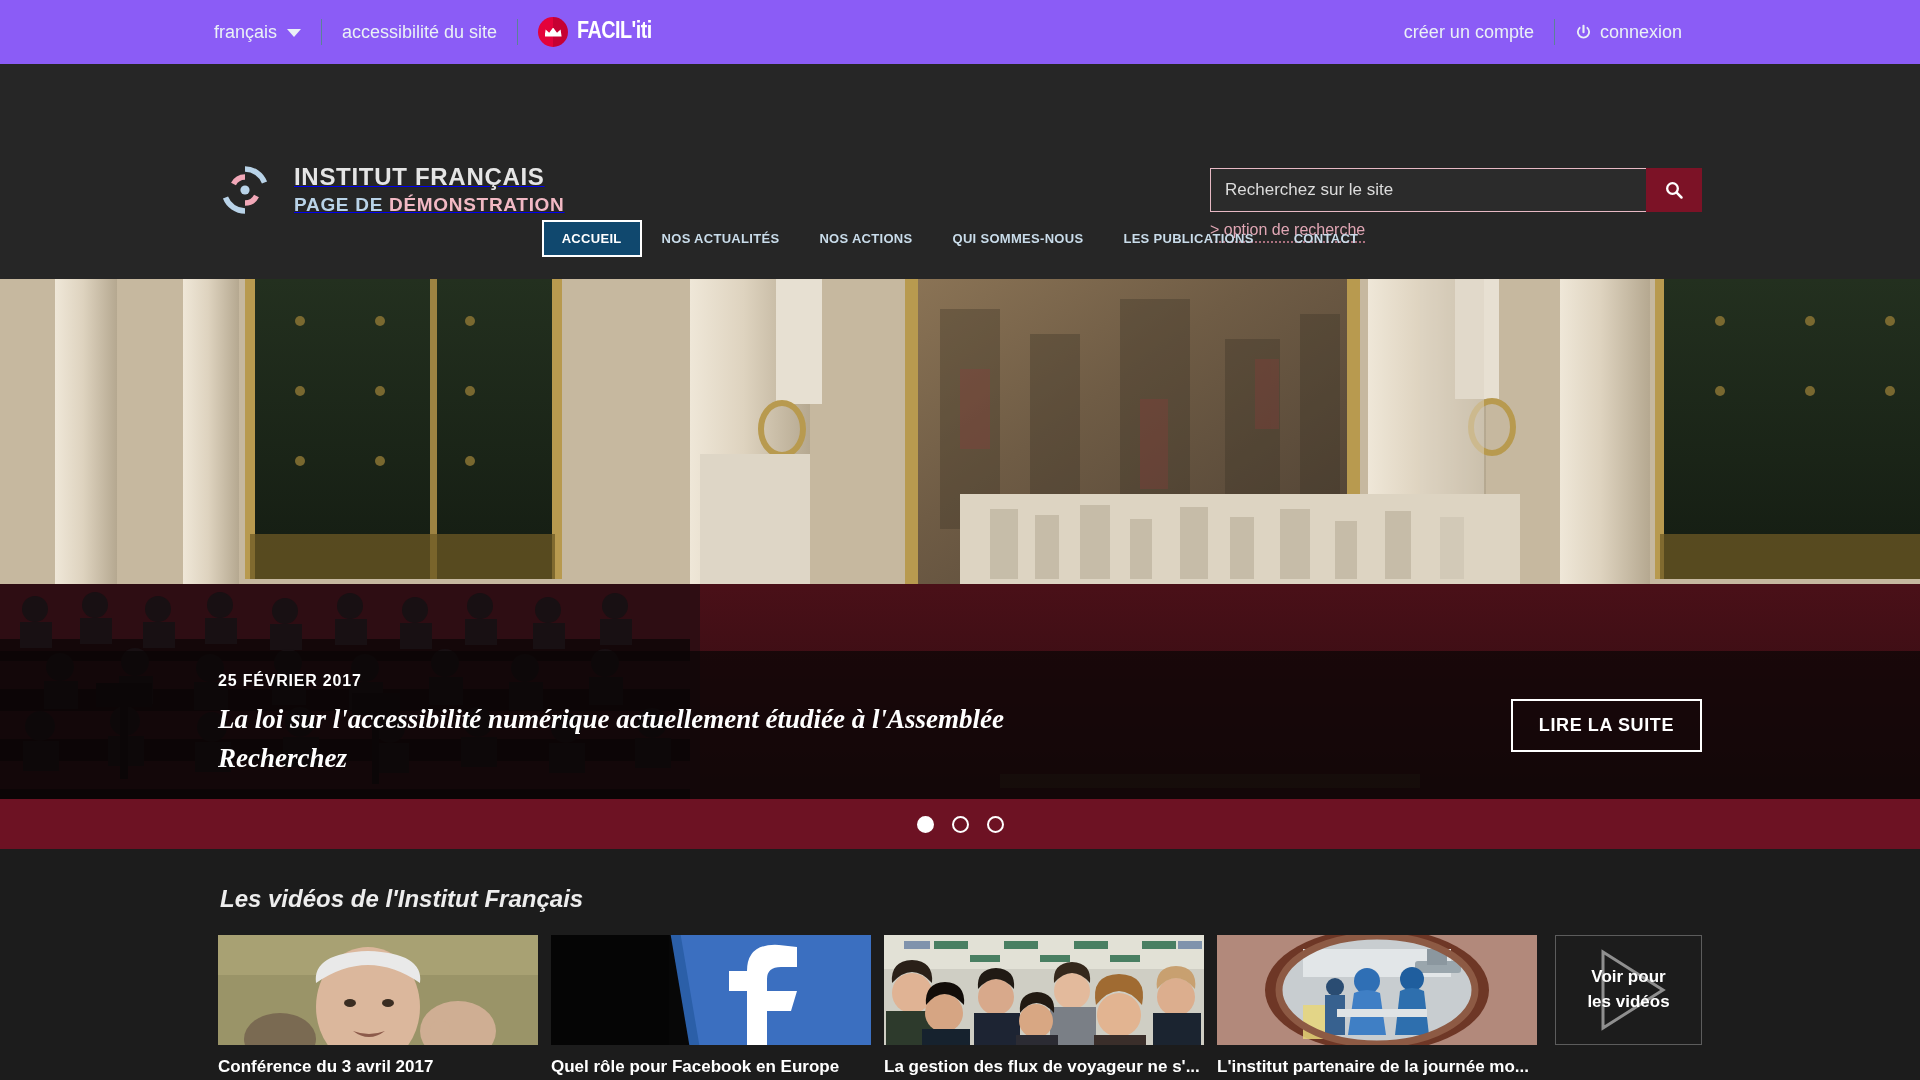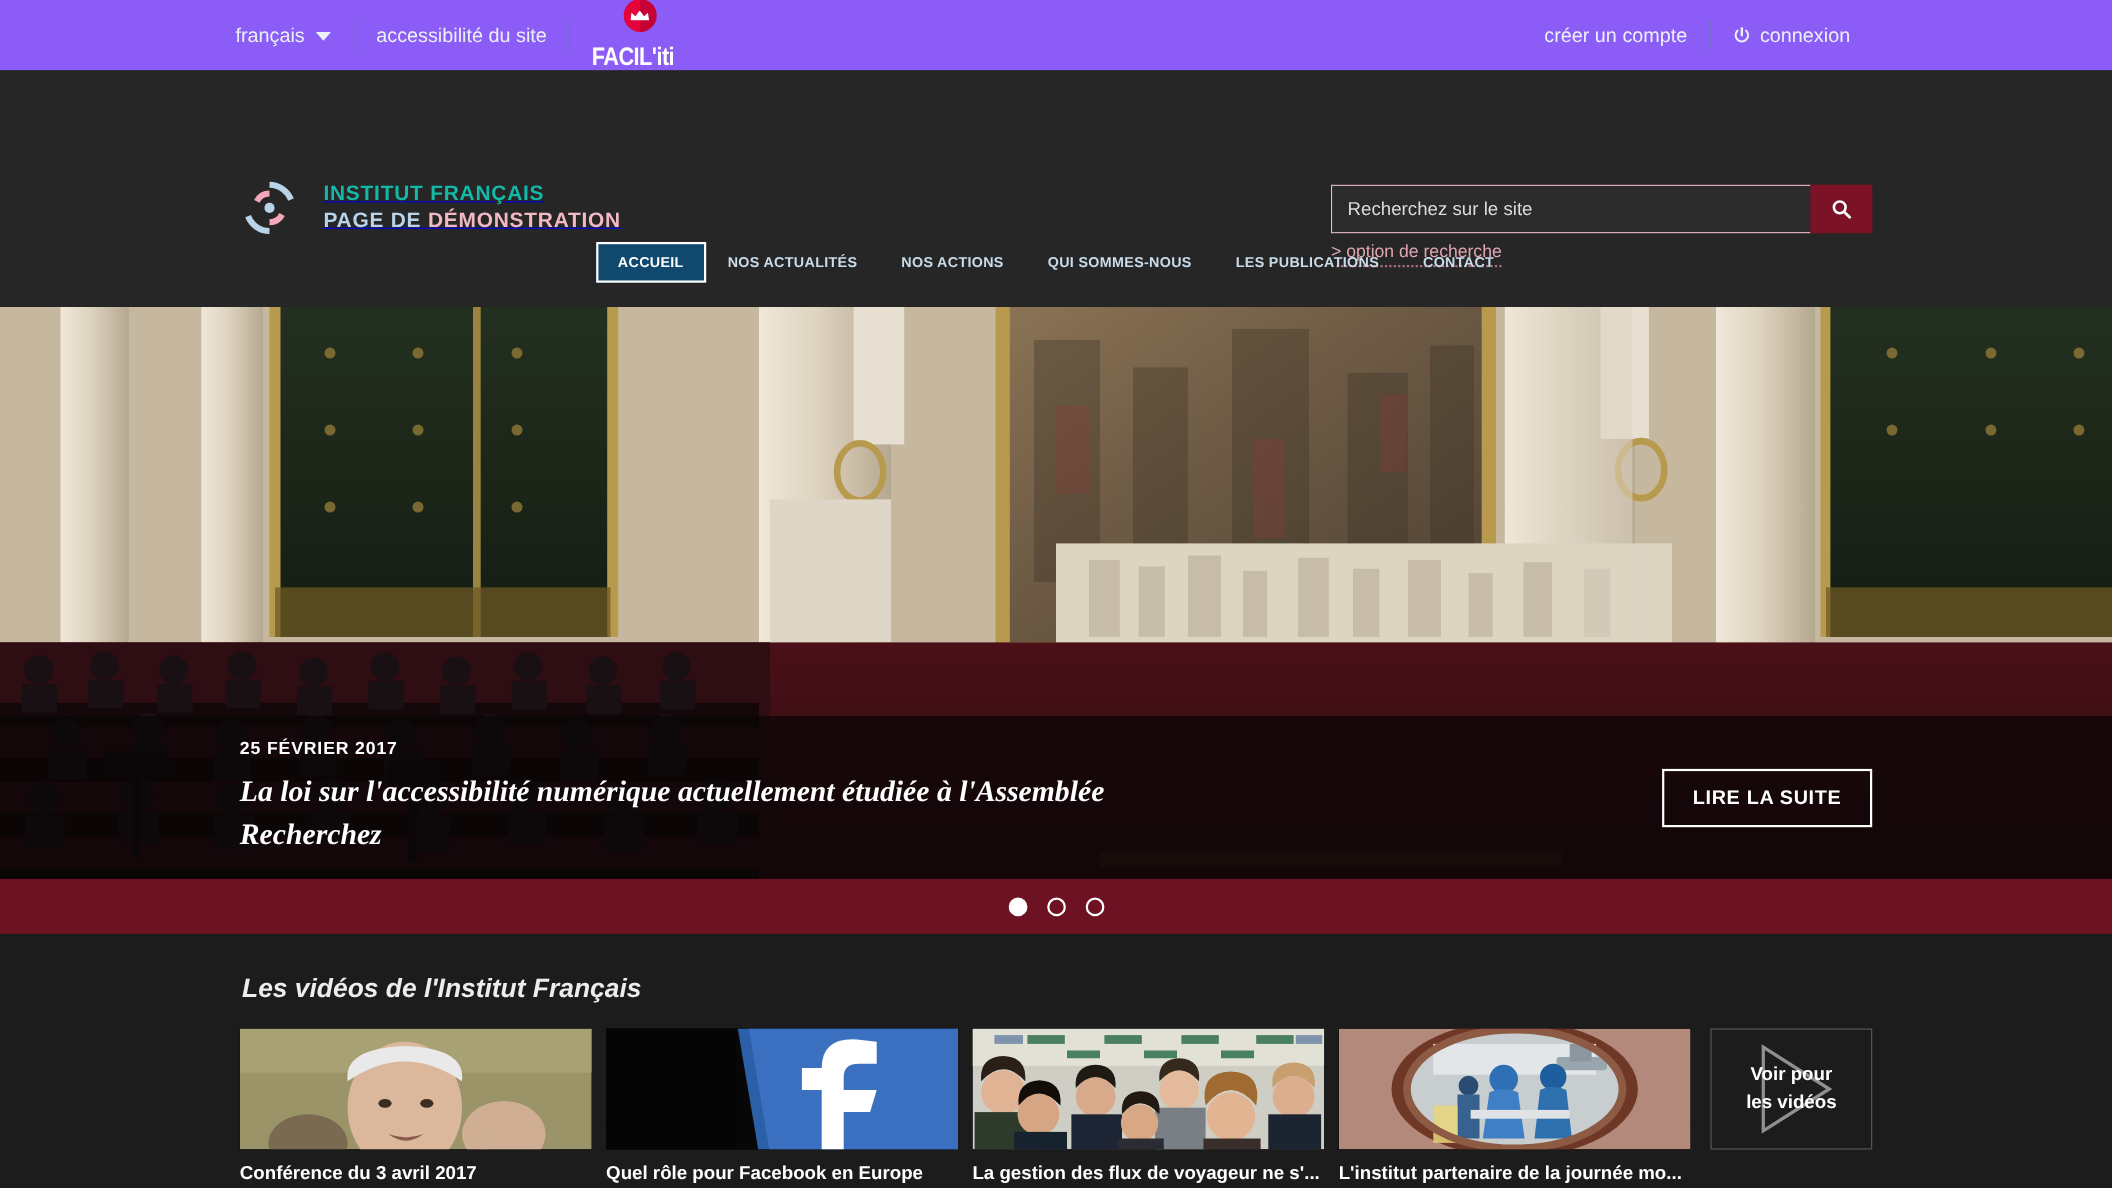--- a/index.html
+++ b/index.html
@@ -55,24 +55,23 @@
     display: inline-block;
     width: 0; height: 0;
     border-left: 7px solid transparent;
     border-right: 7px solid transparent;
     border-top: 8px solid #eaf1f6;
     margin-left: 2px;
     margin-top: 2px;
   }
   .power-icon { width: 17px; height: 17px; display: inline-block; }
   .faciliti {
-    display: flex; align-items: center; gap: 9px;
+    display: flex; align-items: flex-start; gap: 9px;
     padding: 0 20px;
     text-decoration: none;
-    flex-direction: column;
   }
   .faciliti-mark {
     width: 30px; height: 30px; border-radius: 50%;
     background: #e4023b;
     display: flex; align-items: center; justify-content: center;
     position: relative; overflow: hidden;
   }
   .faciliti-mark::after {
     content: "";
     position: absolute; left: 50%; top: 0; bottom: 0; right: 0;
@@ -99,22 +98,22 @@
     position: relative;
   }
   .brand {
     position: absolute;
     left: 218px; top: 98px;
     display: flex; align-items: center; gap: 22px;
   }
   .brand-logo { width: 54px; height: 54px; position: relative; }
   .brand-text { line-height: 1.28; }
   .brand-l1 {
-    font-size: 19px; font-weight: bold; letter-spacing: 0.7px;
-    color: #14b8a6;
+    font-size: 24px; font-weight: bold; letter-spacing: 0.7px;
+    color: #e5e5e5;
   }
   .brand-l2 {
     font-size: 19px; font-weight: bold; letter-spacing: 0.7px;
     color: #b9d3e8;
   }
   .brand-l2 .demo { color: #f2b9c4; }
 
   .searchwrap {
     position: absolute;
     right: 218px; top: 104px;

